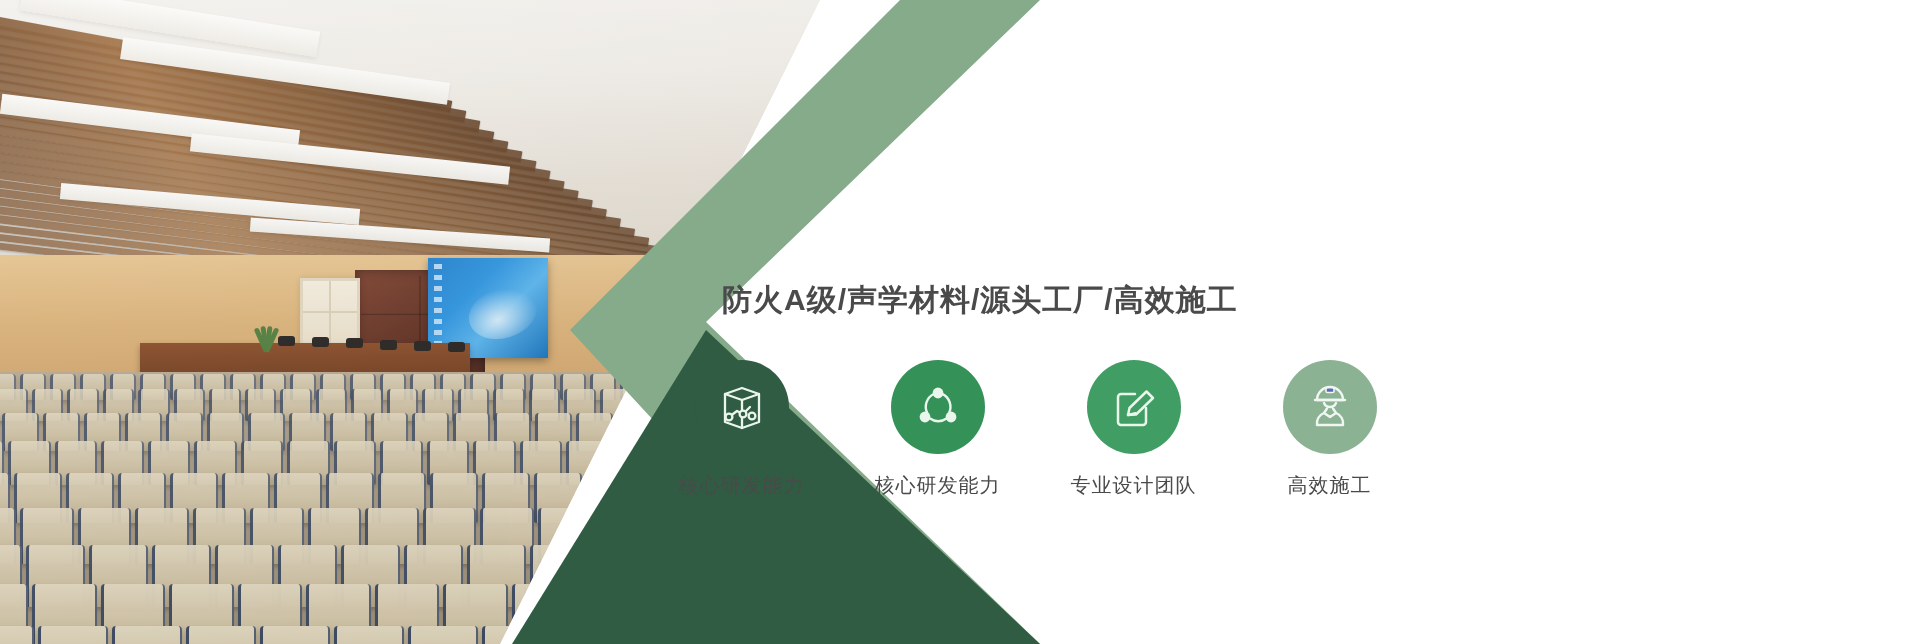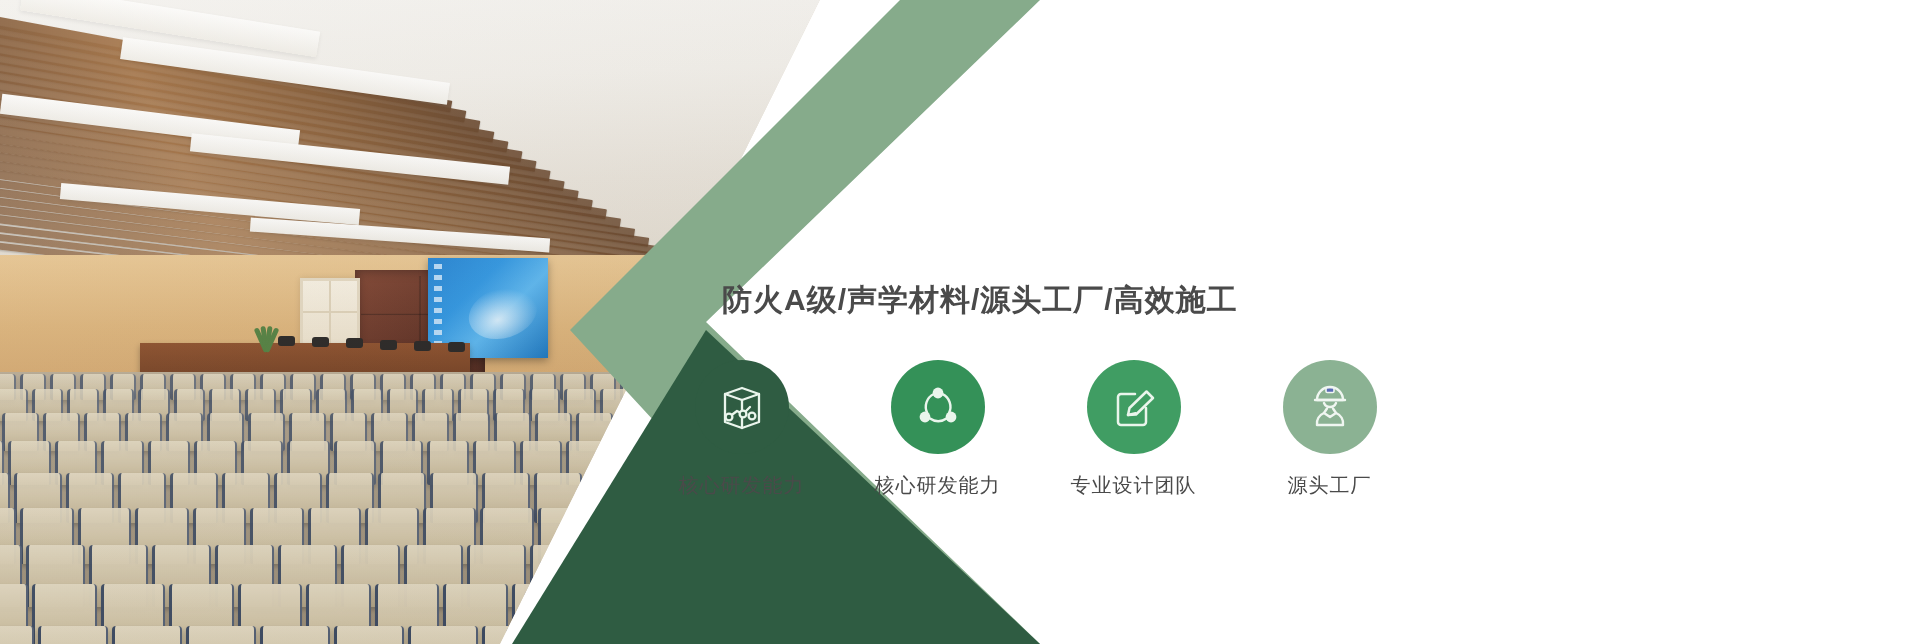--- a/index.html
+++ b/index.html
@@ -512,18 +512,18 @@
             <svg width="52" height="52" viewBox="0 0 52 52" fill="none" stroke="#f0f6f1" stroke-width="2.4" stroke-linecap="round" stroke-linejoin="round">
               <rect x="22" y="6.5" width="8" height="5" rx="1.3" fill="#5a6bb5" stroke="#f0f6f1" stroke-width="1.6"></rect>
               <path d="M13 19 A13 13 0 0 1 39 19 Z"></path>
               <path d="M11 19 L41 19"></path>
               <path d="M20 22 A6.5 6.5 0 0 0 32 22"></path>
               <path d="M23 27.5 L20 32 L26 36 L32 32 L29 27.5"></path>
               <path d="M20 32 A11 11 0 0 0 13 44 L39 44 A11 11 0 0 0 32 32"></path>
             </svg>
           </span>
         </div>
-        <div class="flabel">源头工厂</div>
+        <div class="flabel">高效施工</div>
       </div>
 
     </div>
   </div>
 </div>
 
 </body></html>

